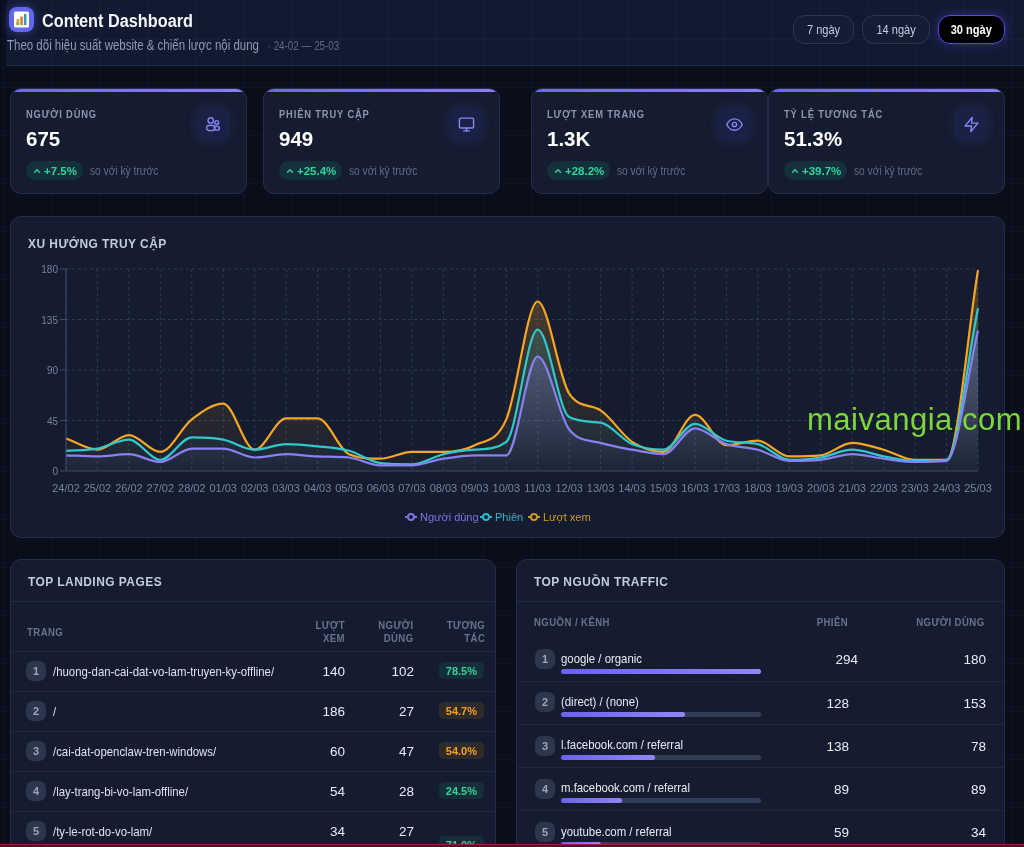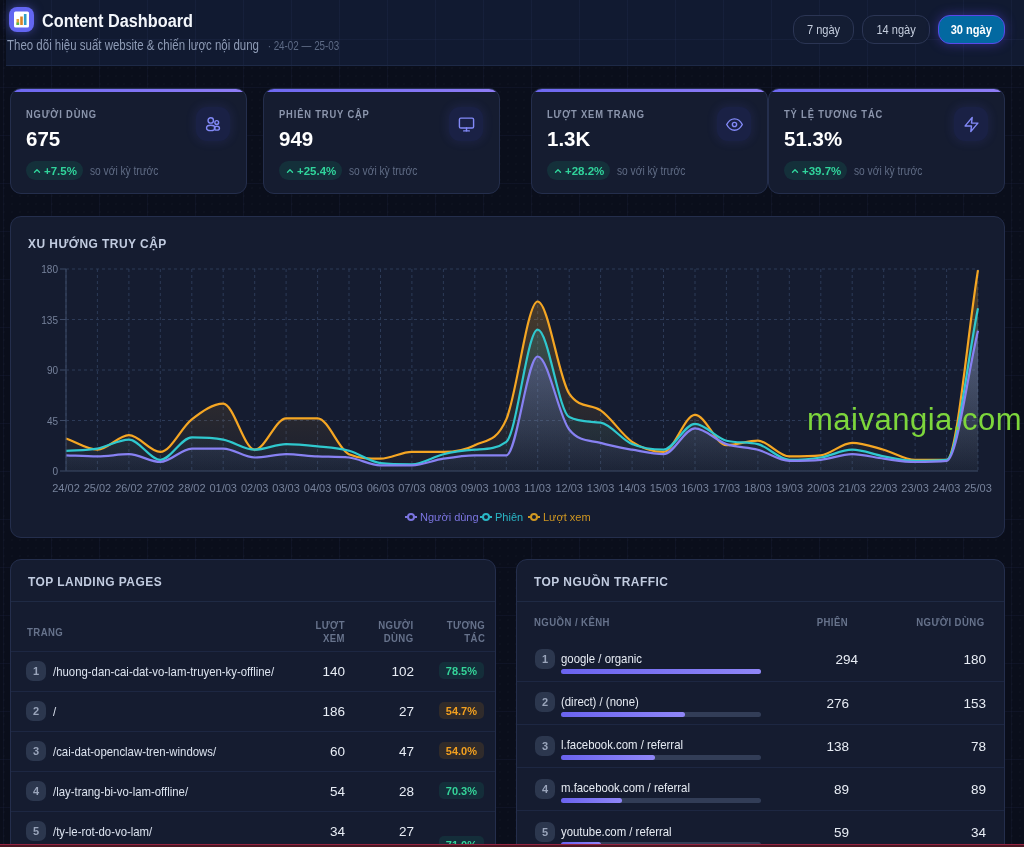--- a/index.html
+++ b/index.html
@@ -8,21 +8,21 @@
 background-size:48px 48px,48px 48px,8px 8px;background-position:3px -9px,3px -9px,0 0;}
 .topbar{position:absolute;left:6px;top:0;width:1018px;height:66px;background-color:#111a31;border-bottom:1px solid #1d2946;
 background-image:linear-gradient(rgba(120,135,225,0.05) 1px,transparent 1px),linear-gradient(90deg,rgba(120,135,225,0.05) 1px,transparent 1px);
 background-size:48px 48px;background-position:-3px -9px}
 .logo{position:absolute;left:9px;top:7px;width:25px;height:25px;border-radius:8px;background:#6366f1;box-shadow:0 0 10px rgba(99,102,241,.5)}
 .h-title{position:absolute;left:42px;top:11px;font-size:17.5px;font-weight:bold;color:#f3f6fb;transform:scaleX(.93);transform-origin:0 0;white-space:nowrap}
 .h-sub{position:absolute;left:7px;top:37px;font-size:14px;color:#8e9bb5;transform:scaleX(.82);transform-origin:0 0;white-space:nowrap}
 .h-sub .dim{font-size:12px;color:#5d6a85}
 .btn{position:absolute;top:15px;height:29px;border-radius:12px;font-size:13px;color:#c4cddd;background:#141d33;border:1px solid #2b3554;display:flex;align-items:center;justify-content:center}
 .btn span{transform:scaleX(.85);white-space:nowrap}
-.btn.active{background:#0369a1;color:#fff;border:1px solid #5a49e8;font-weight:bold;box-shadow:0 0 12px rgba(90,73,232,.45)}
+.btn.active{background:#000000;color:#fff;border:1px solid #5a49e8;font-weight:bold;box-shadow:0 0 12px rgba(90,73,232,.45)}
 .card{position:absolute;background:#151c30;border:1px solid #242e4c;border-radius:11px}
 .stat{width:237px;height:106px;top:88px;overflow:hidden}
 .stat .bar{position:absolute;top:0;left:0;right:0;height:3px;background:linear-gradient(90deg,#6d68f0,#8f7df6)}
 .stat .lbl{position:absolute;left:15px;top:104px;font-size:11px;font-weight:bold;color:#8c96ad;letter-spacing:1px;transform:scaleX(.85);transform-origin:0 0;white-space:nowrap}
 .stat .val{position:absolute;left:15px;top:126px;font-size:20.5px;font-weight:bold;color:#fff}
 .stat .row{position:absolute;left:15px;top:160px;display:flex;align-items:center;height:19px}
 .pill{display:flex;align-items:center;height:19px;padding:0 6px;border-radius:10px;background:rgba(16,185,129,.13);color:#30d49b;font-size:11.5px;font-weight:bold}
 .pill svg{margin-right:2px}
 .sov{margin-left:7px;font-size:12px;color:#5f6b84;transform:scaleX(.85);transform-origin:0 50%;white-space:nowrap}
 .itile{position:absolute;width:34px;height:34px;border-radius:11px;background:#1a2145;display:flex;align-items:center;justify-content:center;box-shadow:0 0 10px 2px rgba(99,102,241,.10)}
@@ -275,21 +275,21 @@
 <div class="numb" style="left:15px;top:181px">3</div>
 <div class="url" style="left:42px;top:184px">/cai-dat-openclaw-tren-windows/</div>
 <div class="cellnum" style="right:150px;top:184px">60</div>
 <div class="cellnum" style="right:81px;top:184px">47</div>
 <div class="pct y" style="right:11px;top:182px">54.0%</div>
 <div class="rowline" style="top:211px"></div>
 <div class="numb" style="left:15px;top:221px">4</div>
 <div class="url" style="left:42px;top:224px">/lay-trang-bi-vo-lam-offline/</div>
 <div class="cellnum" style="right:150px;top:224px">54</div>
 <div class="cellnum" style="right:81px;top:224px">28</div>
-<div class="pct g" style="right:11px;top:222px">70.3%</div>
+<div class="pct g" style="right:11px;top:222px">24.5%</div>
 <div class="rowline" style="top:251px"></div>
 <div class="numb" style="left:15px;top:261px">5</div>
 <div class="url" style="left:42px;top:264px">/ty-le-rot-do-vo-lam/</div>
 <div class="cellnum" style="right:150px;top:264px">34</div>
 <div class="cellnum" style="right:81px;top:264px">27</div>
 <div class="pct g" style="right:11px;top:276px">71.0%</div>
 </div>
 <div class="card" style="left:516px;top:559px;width:489px;height:300px">
 <div class="ctitle" style="top:14px">TOP NGUỒN TRAFFIC</div>
 <div class="tcard-hd"></div>
@@ -300,21 +300,21 @@
 <div class="srcname" style="left:44px;top:91px">google / organic</div>
 <div class="track" style="left:44px;top:109px"></div>
 <div class="fill" style="left:44px;top:109px;width:200px"></div>
 <div class="cellnum" style="right:146px;top:92px">294</div>
 <div class="cellnum" style="right:18px;top:92px">180</div>
 <div class="rowline" style="top:121px"></div>
 <div class="numb" style="left:18px;top:132px">2</div>
 <div class="srcname" style="left:44px;top:134px">(direct) / (none)</div>
 <div class="track" style="left:44px;top:152px"></div>
 <div class="fill" style="left:44px;top:152px;width:124px"></div>
-<div class="cellnum" style="right:155px;top:136px">276</div>
+<div class="cellnum" style="right:155px;top:136px">128</div>
 <div class="cellnum" style="right:18px;top:136px">153</div>
 <div class="rowline" style="top:164px"></div>
 <div class="numb" style="left:18px;top:176px">3</div>
 <div class="srcname" style="left:44px;top:177px">l.facebook.com / referral</div>
 <div class="track" style="left:44px;top:195px"></div>
 <div class="fill" style="left:44px;top:195px;width:94px"></div>
 <div class="cellnum" style="right:155px;top:179px">138</div>
 <div class="cellnum" style="right:18px;top:179px">78</div>
 <div class="rowline" style="top:207px"></div>
 <div class="numb" style="left:18px;top:219px">4</div>

